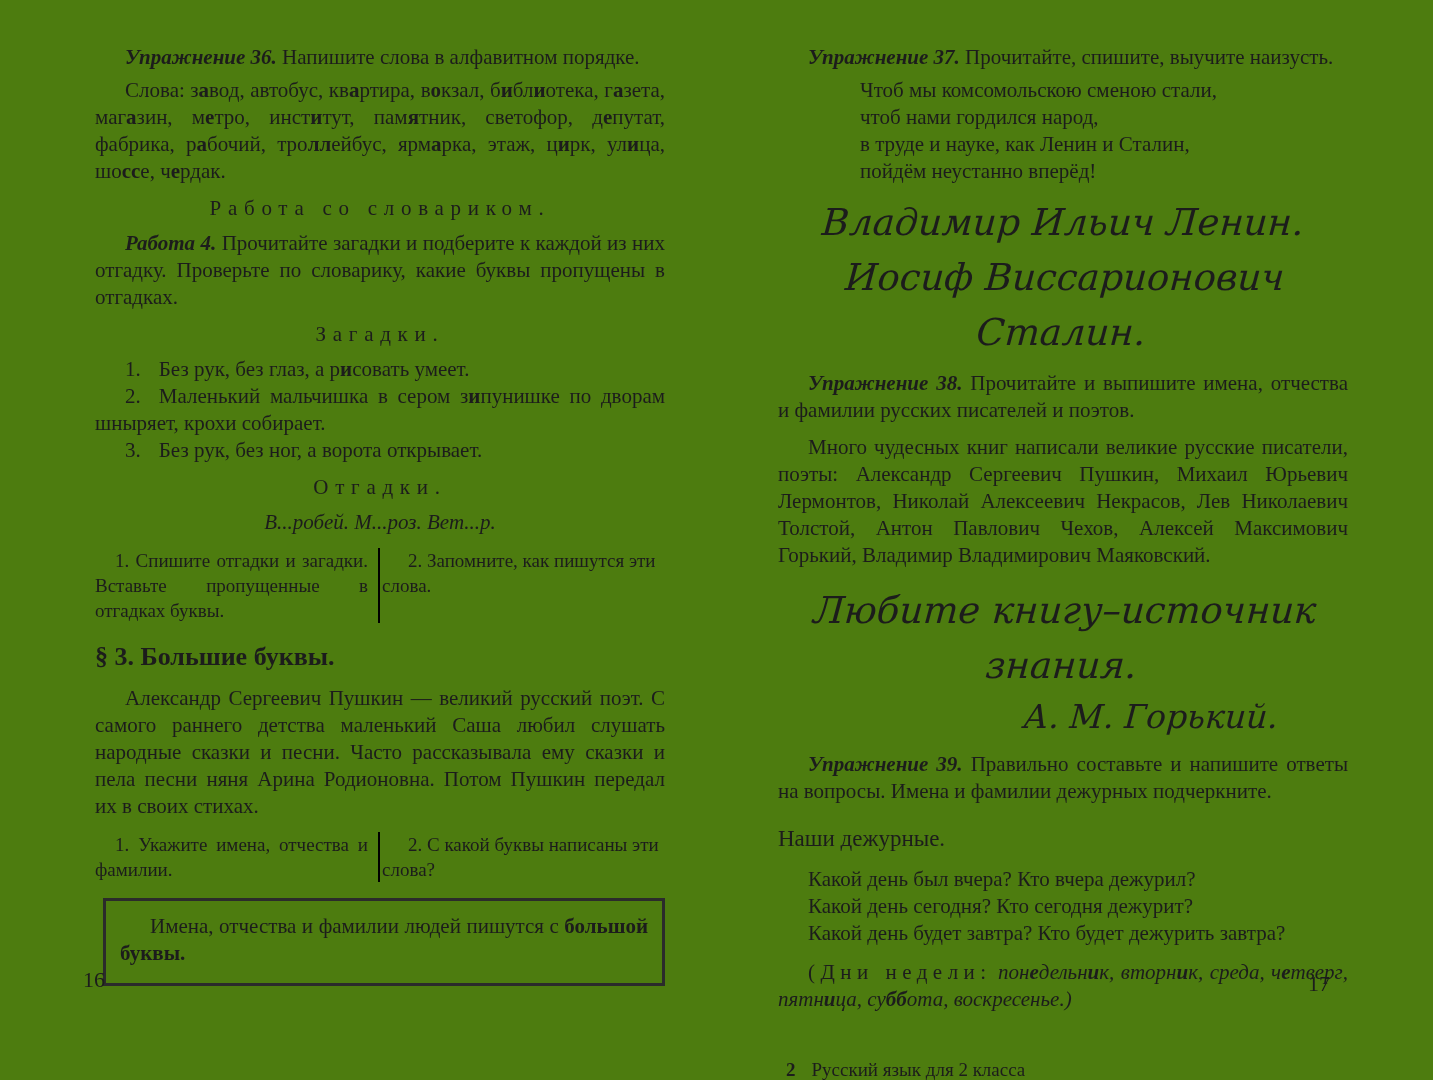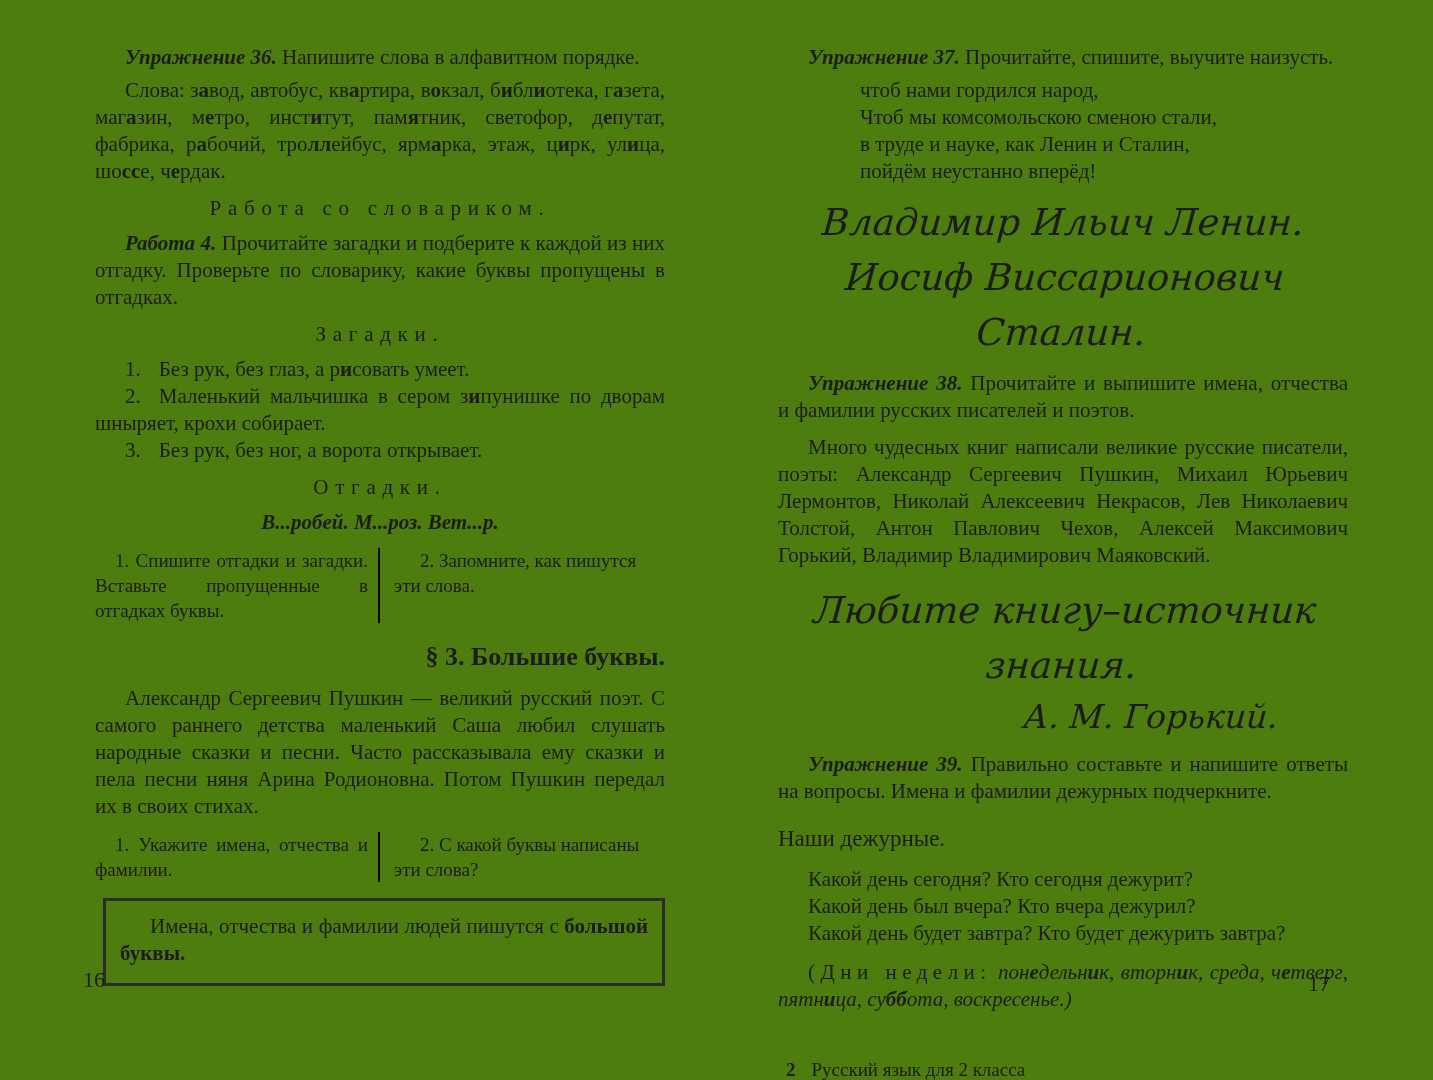--- a/index.html
+++ b/index.html
@@ -14,32 +14,32 @@
   }
   .page{position:absolute;top:44px;width:570px;}
   .page-left{left:95px;}
   .page-right{left:778px;}
 
   p{margin:0;}
   .para{text-align:justify;text-indent:30px;}
   .ex-head{text-align:justify;text-indent:30px;margin-bottom:6px;}
   .ex-label{font-weight:bold;font-style:italic;}
   .spaced-heading{text-align:center;letter-spacing:0.32em;margin:10px 0 8px;}
-  .center-italic{text-align:center;font-style:italic;margin:4px 0 6px;font-weight:bold;}
+  .center-italic{text-align:center;font-style:italic;margin:4px 0 6px;}
 
   .riddle{text-align:justify;text-indent:30px;}
   .riddle-num{margin-right:18px;}
 
   .notes{display:flex;font-size:19px;line-height:25px;margin:12px 0 4px;}
   .notes .col-left{width:50%;box-sizing:border-box;padding-right:10px;
     border-right:2px solid #000000;text-align:justify;text-indent:20px;}
-  .notes .col-right{width:50%;box-sizing:border-box;padding-left:14px;
+  .notes .col-right{width:50%;box-sizing:border-box;padding-left:2px;
     text-align:left;text-indent:26px;}
 
-  .section-heading{text-align:right;font-weight:bold;font-size:26px;
+  .section-heading{text-align:left;font-weight:bold;font-size:26px;
     line-height:32px;margin:18px 0 12px;}
 
   .rule-box{border:3px solid #2b2b2b;padding:12px 14px 16px;margin-top:16px;
     text-align:justify;text-indent:30px;margin-left:8px;}
 
   .verse{padding-left:82px;margin:6px 0 10px;}
 
   .handwriting{font-style:italic;font-family:"DejaVu Serif",serif;
     text-align:center;font-size:37px;line-height:55px;margin:8px 0 10px;}
   .hw-line{display:block;transform:skewX(-4deg);}
@@ -117,22 +117,22 @@
   </div>
 
   <div class="page page-right">
 
     <p class="ex-head">
       <span class="ex-label">Упражнение 37.</span>
       <span>Прочитайте, спишите, выучите наизусть.</span>
     </p>
 
     <div class="verse">
+      <p>Чтоб мы комсомольскою сменою стали,</p>
       <p>чтоб нами гордился народ,</p>
-      <p>Чтоб мы комсомольскою сменою стали,</p>
       <p>в труде и науке, как Ленин и Сталин,</p>
       <p>пойдём неустанно вперёд!</p>
     </div>
 
     <div class="handwriting">
       <span class="hw-line">Владимир Ильич Ленин.</span>
       <span class="hw-line">Иосиф Виссарионович Сталин.</span>
     </div>
 
     <p class="ex-head">
@@ -149,22 +149,22 @@
       <span class="hw-line">А. М. Горький.</span>
     </div>
 
     <p class="ex-head">
       <span class="ex-label">Упражнение 39.</span>
       <span>Правильно составьте и напишите ответы на вопросы. Имена и фамилии дежурных подчеркните.</span>
     </p>
 
     <p class="duty-heading">Наши дежурные.</p>
 
+    <p class="para">Какой день был вчера? Кто вчера дежурил?</p>
     <p class="para">Какой день сегодня? Кто сегодня дежурит?</p>
-    <p class="para">Какой день был вчера? Кто вчера дежурил?</p>
     <p class="para">Какой день будет завтра? Кто будет дежурить завтра?</p>
 
     <p class="week">
       <span class="week-label">(Дни недели:</span>
       <span class="week-days">пон<b>е</b>дельн<b>и</b>к, вторн<b>и</b>к, среда, ч<b>е</b>тверг, пятн<b>и</b>ца, су<b>бб</b>ота, воскресенье.)</span>
     </p>
 
   </div>
 
   <div class="pagenum pagenum-left">16</div>

